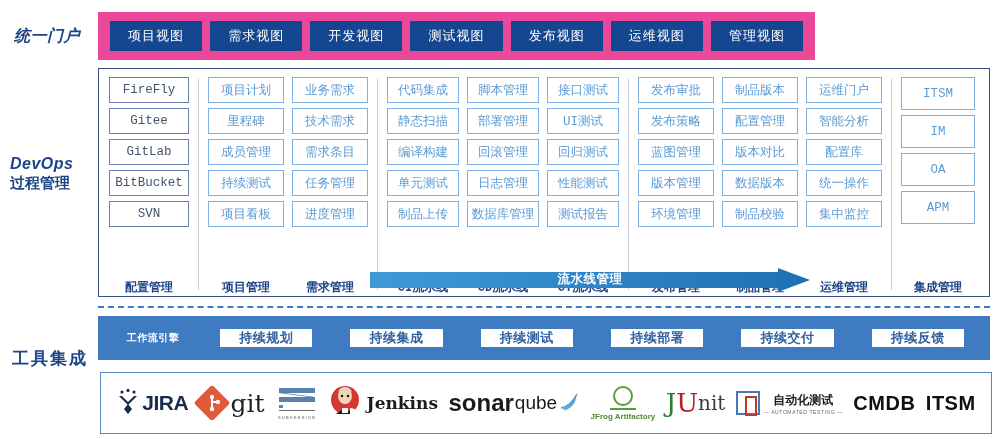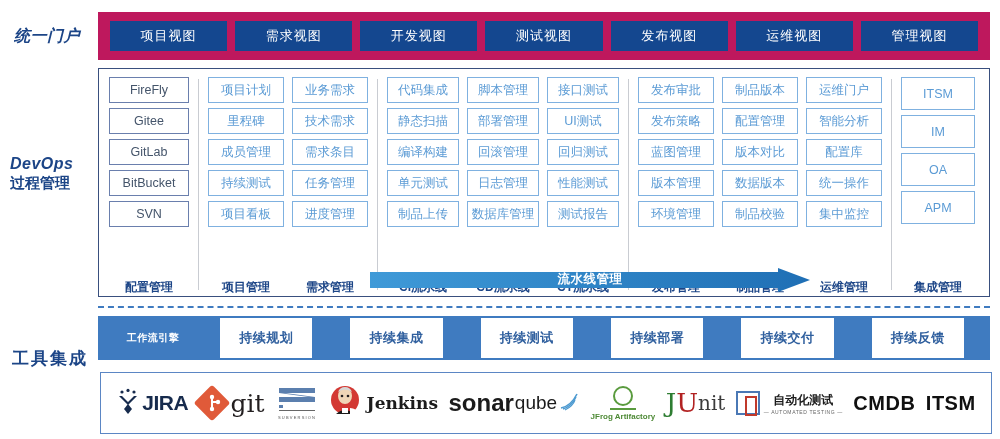--- a/index.html
+++ b/index.html
@@ -21,22 +21,22 @@
     letter-spacing: .5px;
   }
   #label-portal { left: 14px; top: 26px; width: 82px; font-size: 16px; font-style: italic; }
   #label-devops { left: 10px; top: 154px; width: 88px; font-size: 15px; }
   #label-devops .en { font-style: italic; display: block; font-size: 16px; }
   #label-devops .cn { display: block; font-size: 15px; letter-spacing: 0; }
   #label-tools  { left: 12px; top: 348px; width: 86px; font-size: 17px; letter-spacing: 2px;}
 
   
   #portal-bar {
-    position: absolute; left: 98px; top: 12px; width: 892px; height: 48px;
-    background: #be185d;
+    position: absolute; left: 98px; top: 12px; width: 717px; height: 48px;
+    background: #ec4899;
     display: flex; align-items: center; justify-content: space-between;
     padding: 0 8px;
   }
   .portal-btn {
     flex: 1 1 0; margin: 0 4px; height: 30px;
     background: #14478f;
     color: #ffffff; font-size: 13px;
     display: flex; align-items: center; justify-content: center;
     letter-spacing: 1px;
   }
@@ -49,20 +49,21 @@
     display: flex;
     padding: 8px 6px 0 6px;
   }
   .col-group { display: flex; }
   .col-div {
     width: 1px; background: #c9ccd2; margin: 2px 5px 6px 5px; align-self: stretch;
   }
   .col {
     display: flex; flex-direction: column; align-items: stretch;
     padding: 0 4px;
+    font-family: Liberation Mono, monospace;
   }
   .cell {
     height: 26px; margin-bottom: 5px;
     border: 1px solid #7fb1e0;
     color: #5b9bd5;
     font-size: 12.5px;
     display: flex; align-items: center; justify-content: center;
     white-space: nowrap;
     background: #ffffff;
   }
@@ -101,21 +102,21 @@
     position: absolute; left: 98px; top: 316px; width: 892px; height: 44px;
     background: #3f7bc0;
     display: flex; align-items: center;
     padding: 0 7px;
   }
   #wf-engine {
     width: 96px; flex: 0 0 96px; text-align: center;
     color: #ffffff; font-size: 10px; font-weight: bold; letter-spacing: .5px;
   }
   .wf-cell {
-    flex: 1 1 0; margin: 0 19px; height: 40px;
+    flex: 1 1 0; margin: 0 19px; height: 18px;
     background: #ffffff; color: #2f5f9e;
     font-size: 13px; font-weight: bold;
     display: flex; align-items: center; justify-content: center;
     letter-spacing: .5px;
   }
 
   
   #logo-strip {
     position: absolute; left: 100px; top: 372px; width: 892px; height: 62px;
     border: 1px solid #5b86c4;

